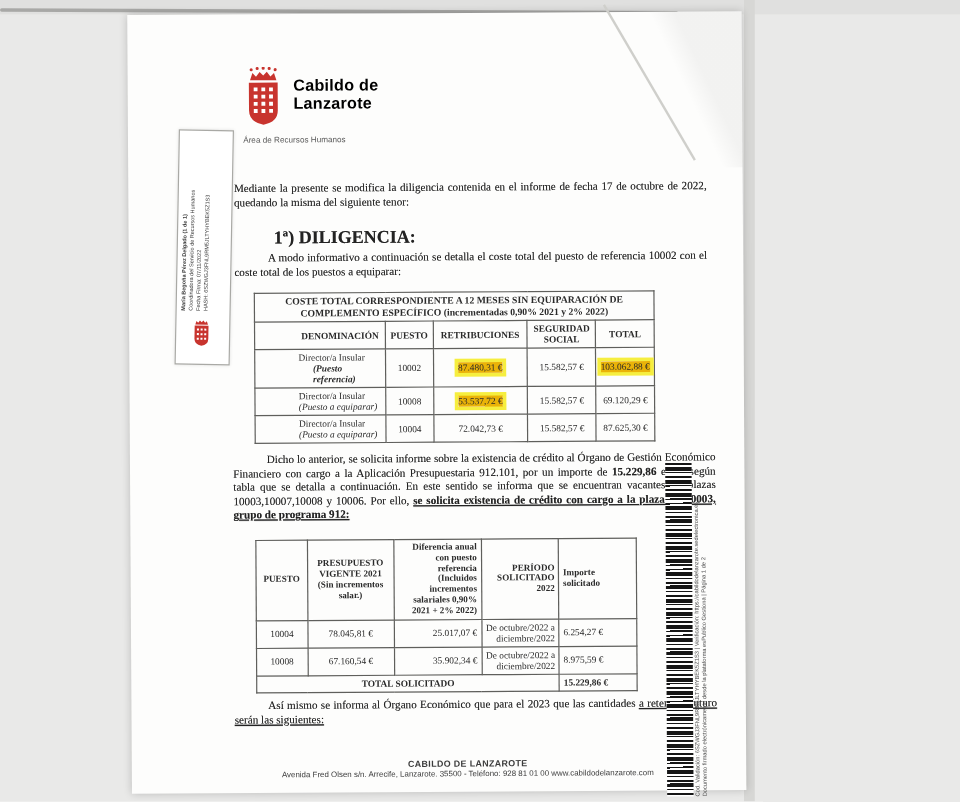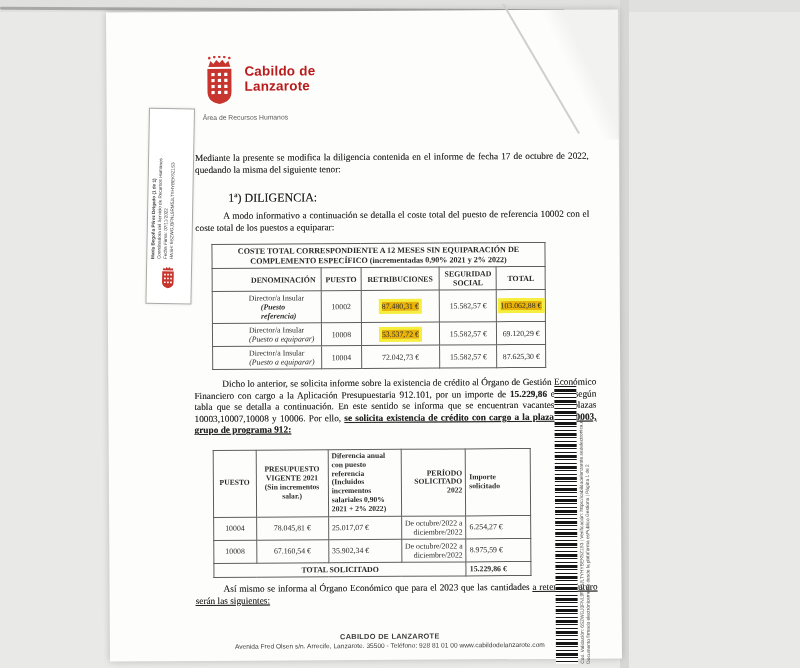--- a/index.html
+++ b/index.html
@@ -7,33 +7,33 @@
   .stage{position:relative;width:800px;height:668px;background:#e9e9e8;overflow:hidden;}
   .scan-top-band{position:absolute;left:0;top:0;width:800px;height:12px;background:#e0e0df;}
   .scan-top-shadow{position:absolute;left:0;top:8px;width:565px;height:3px;background:#a8a8a6;transform:rotate(.25deg);border-radius:2px;}
   .right-edge-band{position:absolute;left:620px;top:0;width:9px;height:668px;background:#d7d7d5;}
   .paper{position:absolute;left:108px;top:11px;width:512px;height:649px;background:#fdfdfc;transform:rotate(-0.35deg);box-shadow:0 0 7px rgba(0,0,0,.20);color:#232323;}
   .fold-line{position:absolute;top:58px;right:2px;width:150px;height:1.5px;background:#cfcfcb;transform:rotate(60deg);}
   .fold-tint{position:absolute;top:0;right:0;width:80px;height:130px;background:linear-gradient(245deg,rgba(0,0,0,0.045) 40%,rgba(0,0,0,0) 55%);}
 
   
   .logo{position:absolute;left:96px;top:44px;width:34px;height:50px;}
-  .orgname{position:absolute;left:138px;top:53px;font-family:"Liberation Sans",sans-serif;font-weight:bold;font-size:13.5px;line-height:14.5px;color:#b91c1c;letter-spacing:.2px;}
+  .orgname{position:absolute;left:138px;top:53px;font-family:"Liberation Sans",sans-serif;font-weight:bold;font-size:13.5px;line-height:14.5px;color:#000000;letter-spacing:.2px;}
   .dept{position:absolute;left:96px;top:102px;font-family:"Liberation Sans",sans-serif;font-size:6.8px;color:#5a5a5a;}
 
   
   .stamp{position:absolute;left:40px;top:96px;width:44px;height:194px;background:#fff;border:1px solid #a9a9a5;transform:rotate(1.4deg);box-shadow:0 0 3px rgba(0,0,0,.12);}
   .stamp-text{position:absolute;left:3px;top:4px;height:146px;width:36px;writing-mode:vertical-rl;transform:rotate(180deg);font-family:"Liberation Sans",sans-serif;font-size:4.6px;line-height:6.2px;color:#3a3a3a;}
   .stamp-text .s1{font-weight:bold;}
   .stamp-logo{position:absolute;left:12px;top:156px;width:18px;height:24px;}
 
   
   .p{position:absolute;left:88px;width:394px;font-size:9.3px;line-height:11.6px;text-align:justify;text-shadow:0 0 .4px rgba(0,0,0,.4);}
   .indent{text-indent:28px;}
-  .heading{position:absolute;left:121px;top:179px;font-weight:normal;font-size:12px;text-shadow:0 0 .4px rgba(0,0,0,.5);}
+  .heading{position:absolute;left:121px;top:179px;font-weight:bold;font-size:15px;text-shadow:0 0 .4px rgba(0,0,0,.5);}
   .bu{font-weight:bold;text-decoration:underline;}
   .u{text-decoration:underline;}
 
   
   table{border-collapse:collapse;font-size:7.8px;line-height:9px;color:#2a2a2a;}
   td,th{border:1px solid #5f5f5c;padding:2px 3px;vertical-align:middle;}
   th{font-weight:bold;text-align:center;}
   .t1{position:absolute;left:104px;top:232px;width:334px;}
   .t1 .caption{font-size:8.1px;line-height:9.6px;}
   .t1 .c-denom{width:84px;text-align:left;padding-left:36px;}
@@ -41,21 +41,21 @@
   .t1 .c-retrib{width:92px;text-align:center;}
   .t1 .c-ss{width:60px;text-align:center;}
   .t1 .c-total{width:62px;text-align:center;}
   .sub-it{font-style:italic;}
   .sub-bold{font-style:italic;font-weight:bold;margin-left:12px;}
   .hl{background:#eab308;box-shadow:0 0 0 3px #f6ee3f;}
   .t2{position:absolute;left:104px;top:438px;width:318px;}
   .t2 th{font-size:7.6px;line-height:8.8px;}
   .t2 .c1{width:38px;text-align:center;}
   .t2 .c2{width:70px;text-align:center;margin-top:40px;}
-  .t2 .c3{width:78px;text-align:left;}
+  .t2 .c3{width:78px;text-align:right;}
   .t2 .c4{width:62px;text-align:right;}
   .t2 .c5{width:70px;text-align:left;}
   .t2 td{text-align:center;}
   .total-label{font-weight:bold;text-align:center;}
   .total-val{font-weight:bold;}
 
   
   .footer{position:absolute;left:60px;top:621px;width:440px;text-align:center;font-family:"Liberation Sans",sans-serif;color:#3c3c3c;}
   .footer .f1{font-size:7.4px;font-weight:bold;letter-spacing:.3px;}
   .footer .f2{font-size:6.6px;margin-top:1px;}

